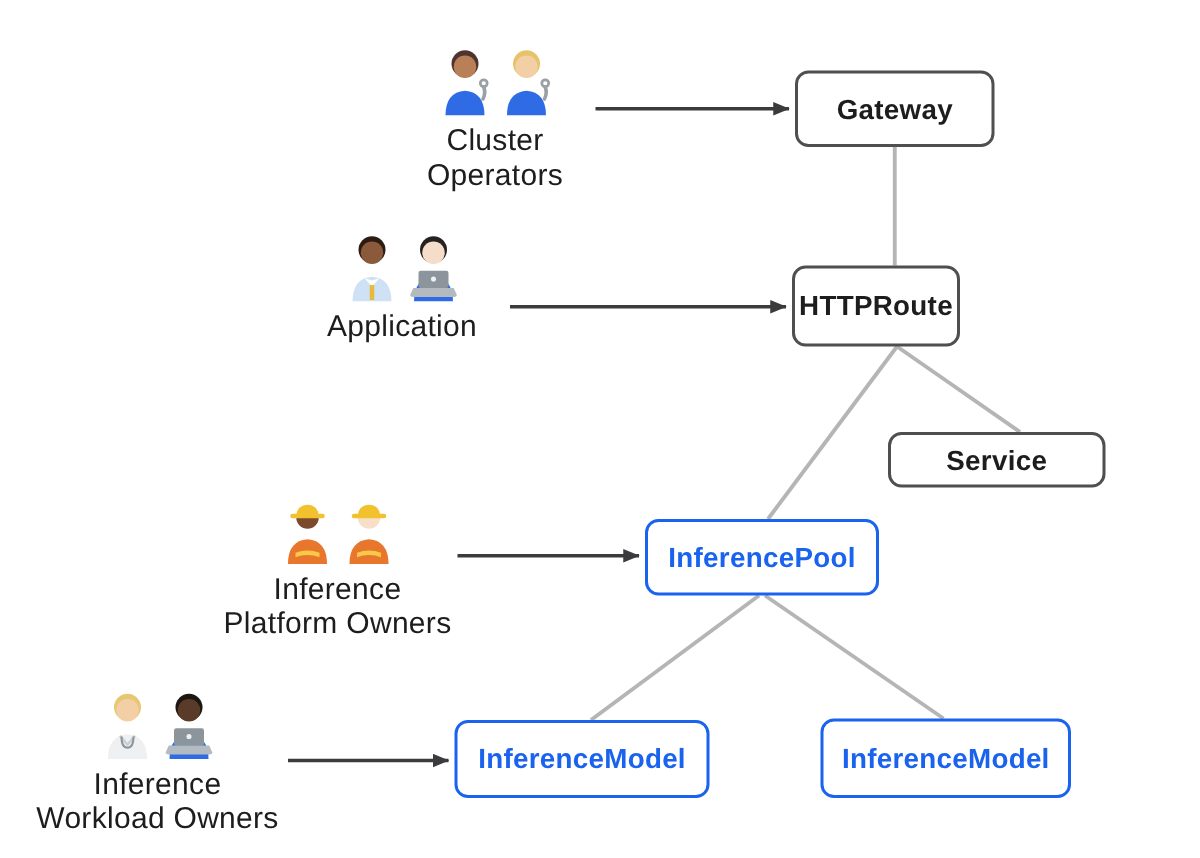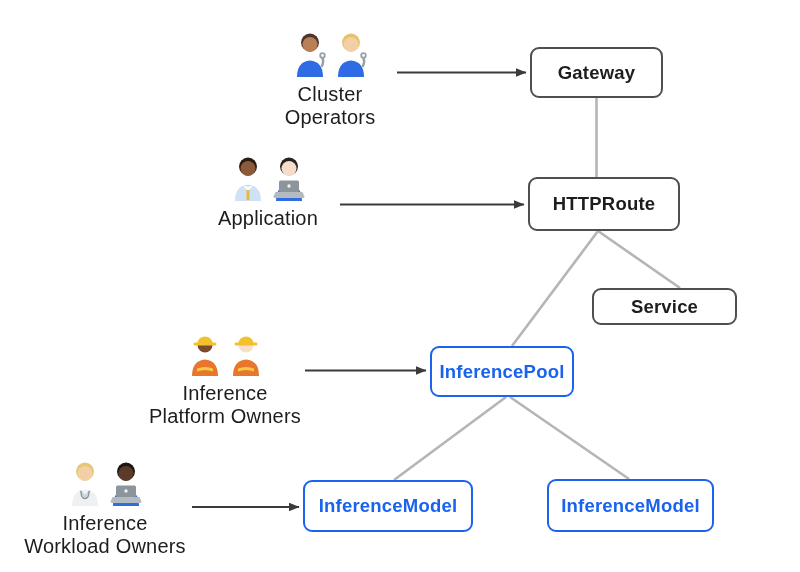--- a/index.html
+++ b/index.html
@@ -38,27 +38,27 @@
     <line class="gedge" x1="510" y1="397" x2="629" y2="479"></line>
     <line class="aedge" x1="397" y1="72.5" x2="526" y2="72.5" marker-end="url(#ah)"></line>
     <line class="aedge" x1="340" y1="204.5" x2="524" y2="204.5" marker-end="url(#ah)"></line>
     <line class="aedge" x1="305" y1="370.5" x2="426" y2="370.5" marker-end="url(#ah)"></line>
     <line class="aedge" x1="192" y1="507" x2="299" y2="507" marker-end="url(#ah)"></line>
   </svg>
 
   <div class="node dark" style="left:530px;top:47px;width:133px;height:51px">
     <span>Gateway</span>
   </div>
-  <div class="node dark" style="left:528px;top:177px;width:152px;height:54px">
+  <div class="node dark" style="left:528px;top:177px;width:112px;height:54px">
     <span>HTTPRoute</span>
   </div>
   <div class="node dark" style="left:592px;top:288px;width:145px;height:37px">
     <span>Service</span>
   </div>
-  <div class="node blue" style="left:430px;top:346px;width:144px;height:51px">
+  <div class="node blue" style="left:430px;top:346px;width:156px;height:51px">
     <span>InferencePool</span>
   </div>
   <div class="node blue" style="left:303px;top:480px;width:170px;height:52px">
     <span>InferenceModel</span>
   </div>
   <div class="node blue" style="left:547px;top:479px;width:167px;height:53px">
     <span>InferenceModel</span>
   </div>
 
   <div class="actor" style="left:220px;top:31px">

